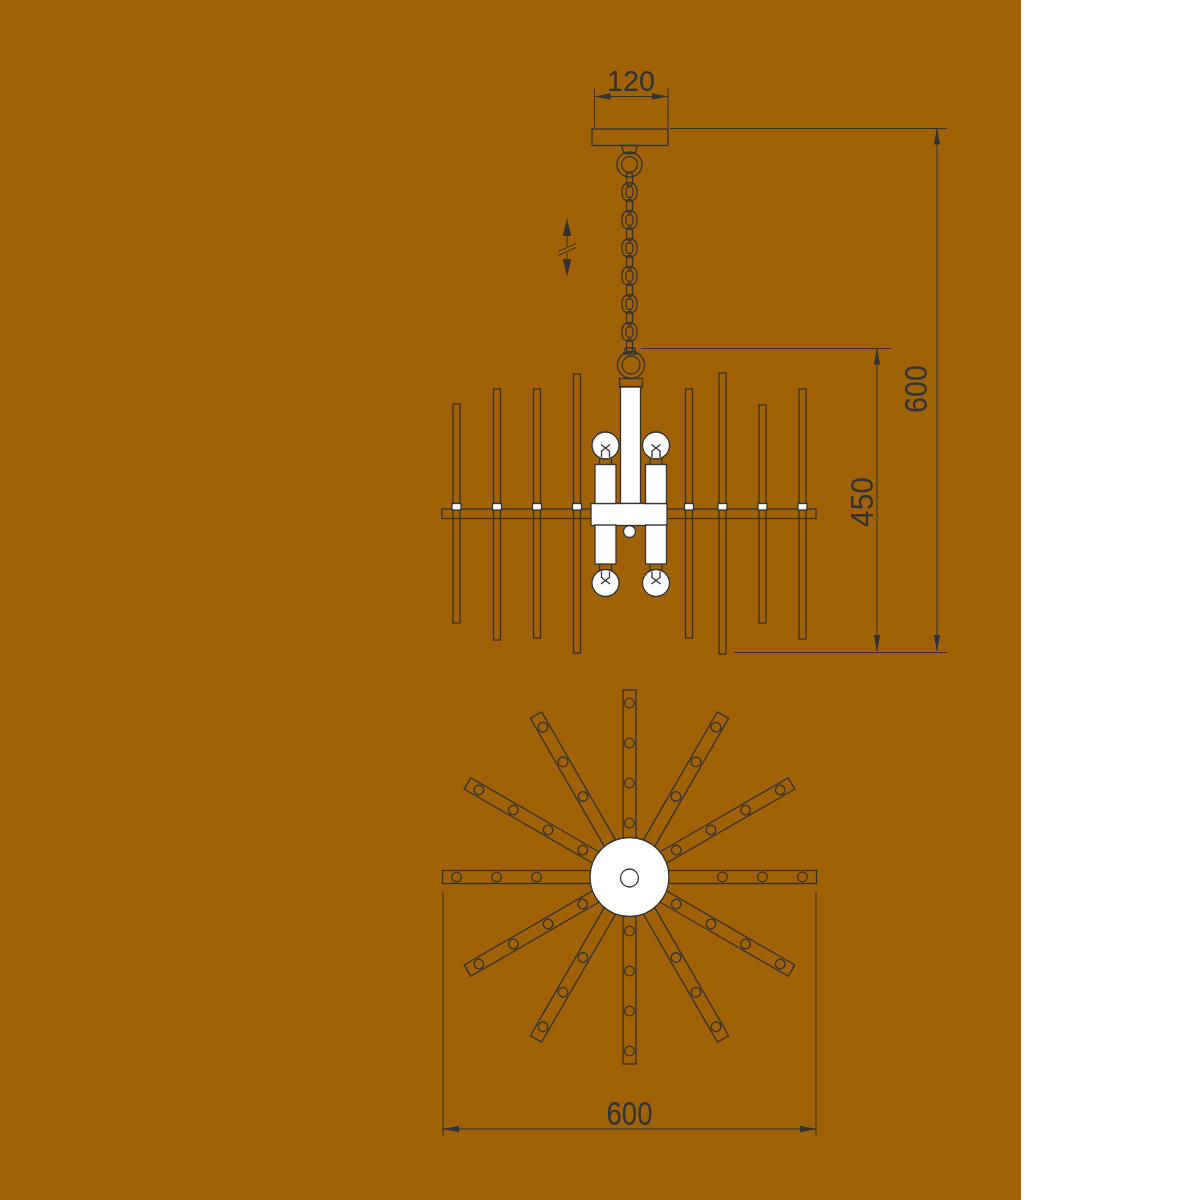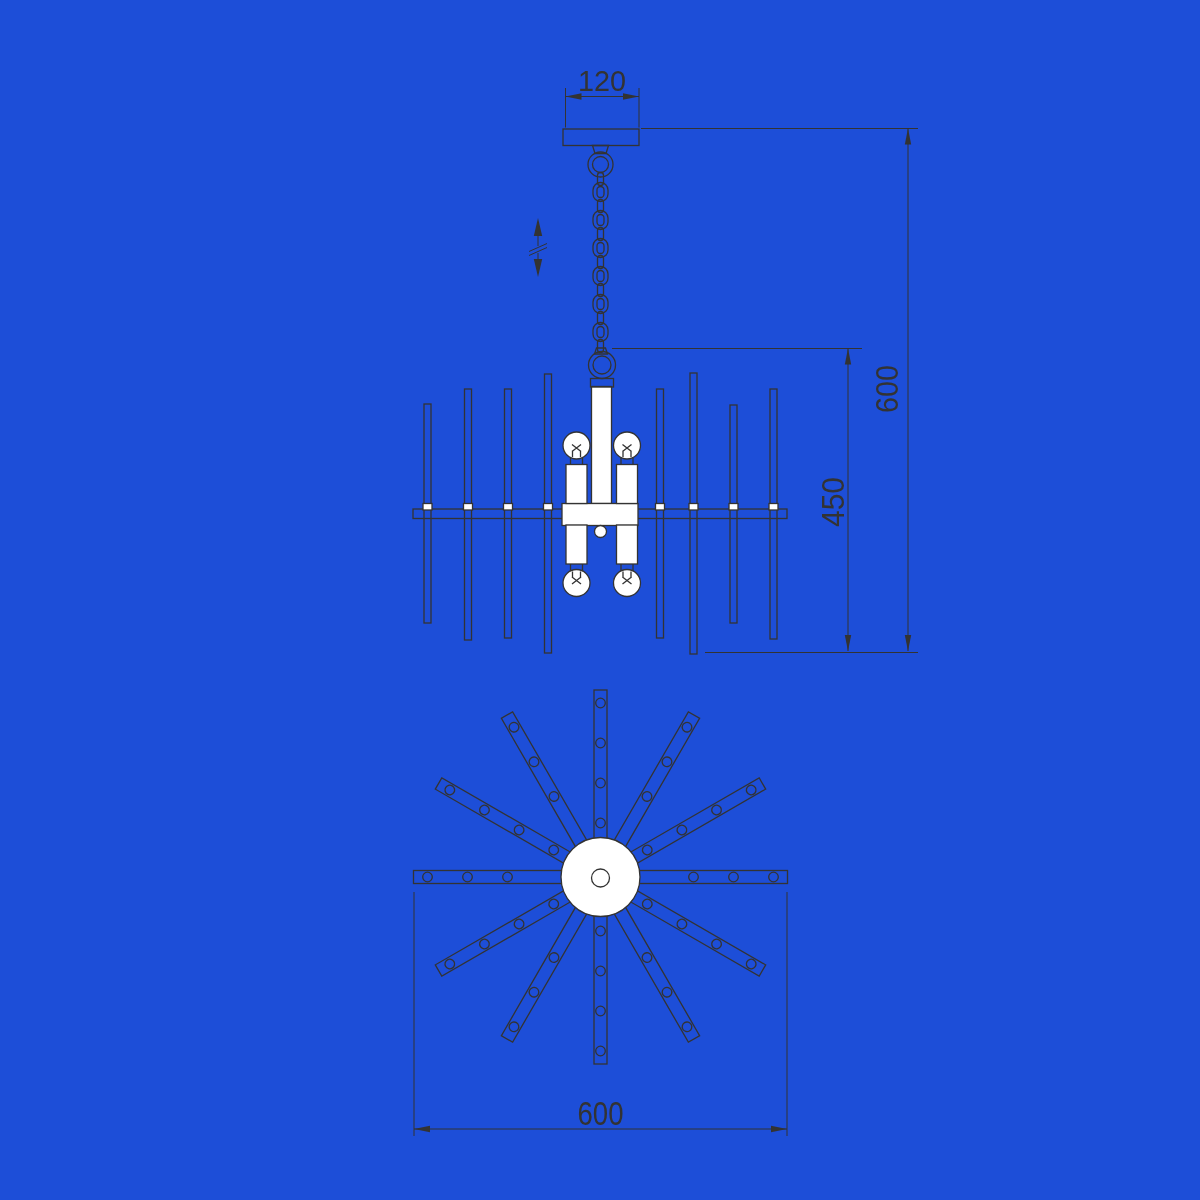--- a/index.html
+++ b/index.html
@@ -1,17 +1,17 @@
 <!DOCTYPE html>
 <html><head>
 <meta charset="utf-8">
 <style>
   html,body{margin:0;padding:0;background:#fff;}
-  .sheet{position:relative;width:1200px;height:1200px;background:#1d4ed8;overflow:hidden;
-         font-family:"Liberation Sans",sans-serif;}
+  .sheet{position:relative;width:992px;height:1200px;background:#a16207;overflow:hidden;
+         font-family:"Liberation Sans",sans-serif;padding-left:29px;}
   #drawing{display:block;}
   
   #drawing .ln{stroke:#333;stroke-width:1.3;fill:none;stroke-linejoin:miter;stroke-linecap:butt;}
   
   #drawing .fw{stroke:#333;stroke-width:1.3;fill:#fff;stroke-linejoin:miter;}
   
   #drawing .dim{stroke:#333;stroke-width:1;fill:none;stroke-linecap:butt;}
   
   #drawing .arrow{fill:#333;stroke:none;}
   

